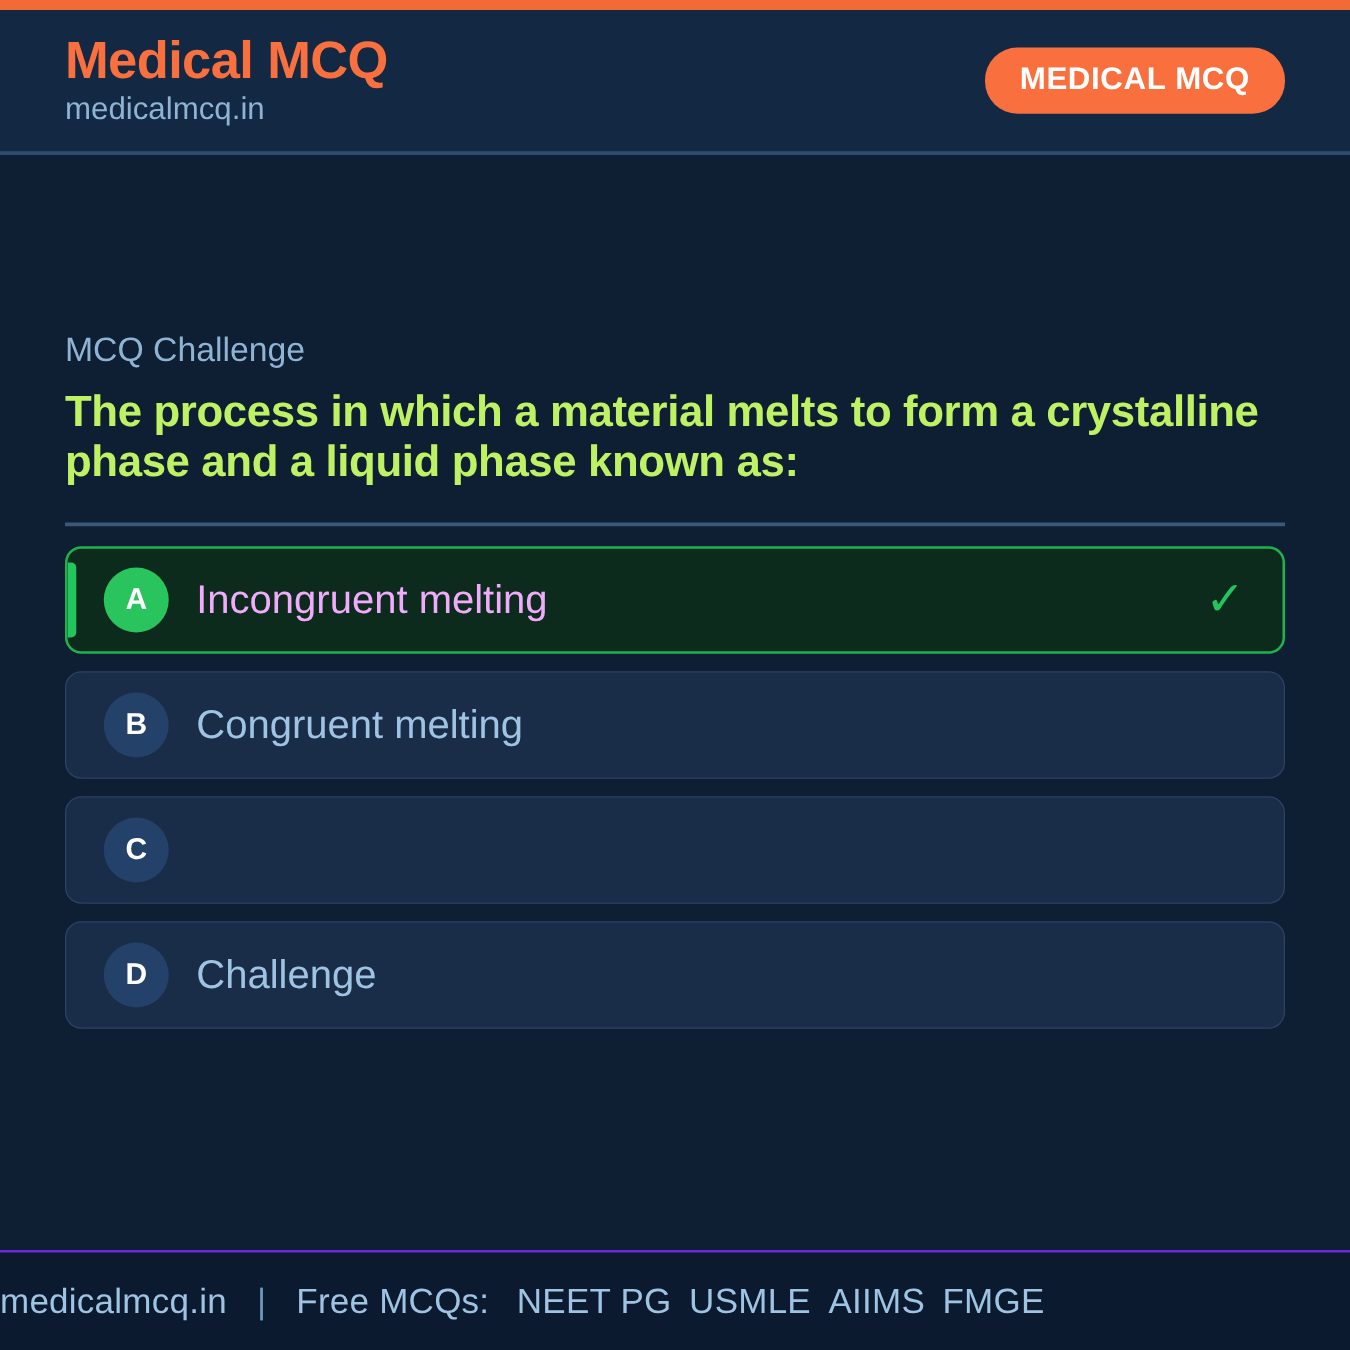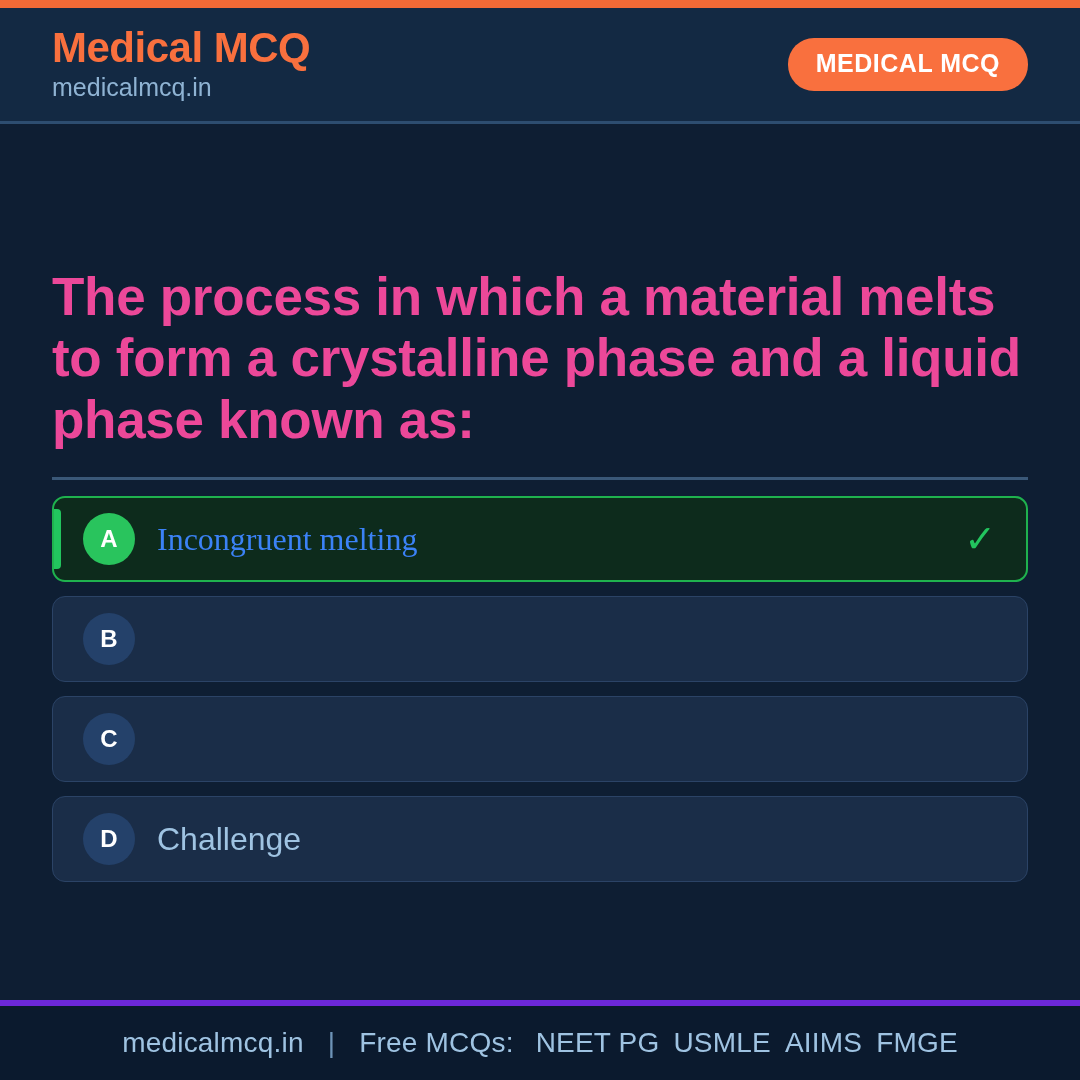--- a/index.html
+++ b/index.html
@@ -77,23 +77,23 @@
   }
   .spacer-top { height: 142px; flex: 0 0 auto; }
 
   .kicker {
     font-size: 27px;
     color: #8fb3d3;
     line-height: 1.1;
     margin-bottom: 14px;
   }
   .question {
-    font-size: 53px;
-    font-weight: bold;
-    color: #ec4899;
+    font-size: 35px;
+    font-weight: bold;
+    color: #bef264;
     line-height: 1.16;
     letter-spacing: -0.3px;
     max-width: 990px;
   }
   .divider {
     height: 3px;
     background: #3a5878;
     margin: 27px 0 14px 0;
     width: 100%;
   }
@@ -154,34 +154,33 @@
     content: "";
     position: absolute;
     left: 0;
     top: 11px;
     bottom: 11px;
     width: 7px;
     background: #22c55e;
     border-radius: 0 4px 4px 0;
   }
   .option.correct .badge { background: #29c45d; }
-  .option.correct .label { color: #3b82f6; font-family: Liberation Serif, serif; }
+  .option.correct .label { color: #f0abfc; }
   .option.correct .check { visibility: visible; }
 
   .spacer-bottom { flex: 1 1 auto; min-height: 24px; }
 
   
   .footer {
     flex: 0 0 auto;
     height: 80px;
     background: #0b1a2e;
-    border-top: 6px solid #6d28d9;
-    display: flex;
-    align-items: center;
-    justify-content: center;
+    border-top: 2px solid #6d28d9;
+    display: flex;
+    align-items: center;
   }
   .footer-text {
     font-size: 28px;
     color: #9fc3e2;
     letter-spacing: 0.2px;
     white-space: nowrap;
   }
   .footer-sep { padding: 0 16px; color: #6e94b8; }
   .footer-exams span { margin-left: 14px; }
 </style>
@@ -196,31 +195,33 @@
     <div class="brand">
       <div class="brand-title">Medical MCQ</div>
       <div class="brand-url">medicalmcq.in</div>
     </div>
     <div class="header-badge">MEDICAL MCQ</div>
   </div>
 
   <div class="main">
     <div class="spacer-top"></div>
 
+    <div class="kicker">MCQ Challenge</div>
     <div class="question">The process in which a material melts to form a crystalline phase and a liquid phase known as:</div>
     <div class="divider"></div>
 
     <div class="options" id="options-list">
         <div class="option correct">
           <div class="badge">A</div>
           <div class="label">Incongruent melting</div>
           <div class="check">✓</div>
         </div>
         <div class="option">
           <div class="badge">B</div>
+          <div class="label">Congruent melting</div>
           <div class="check">✓</div>
         </div>
         <div class="option">
           <div class="badge">C</div>
           <div class="check">✓</div>
         </div>
         <div class="option">
           <div class="badge">D</div>
           <div class="label">Challenge</div>
           <div class="check">✓</div>

